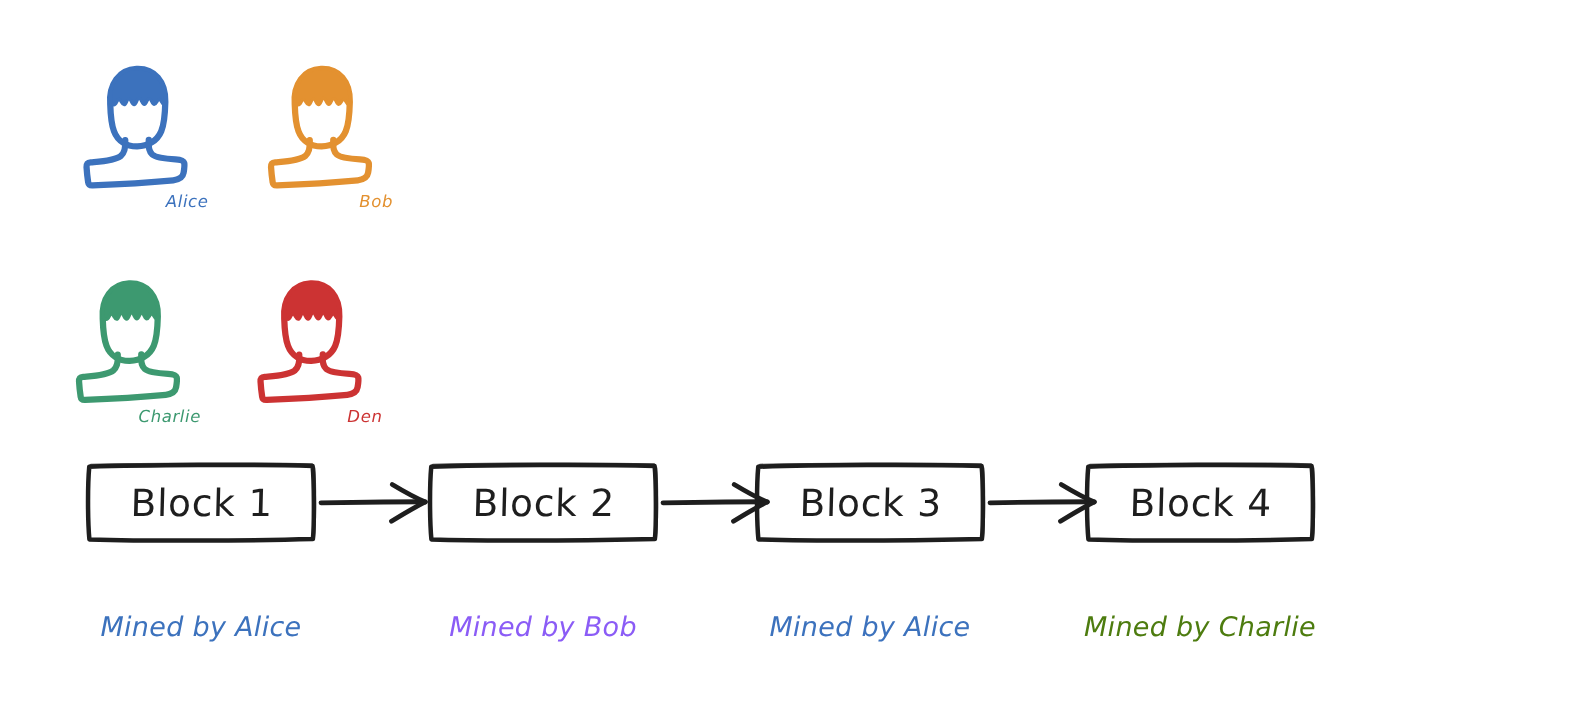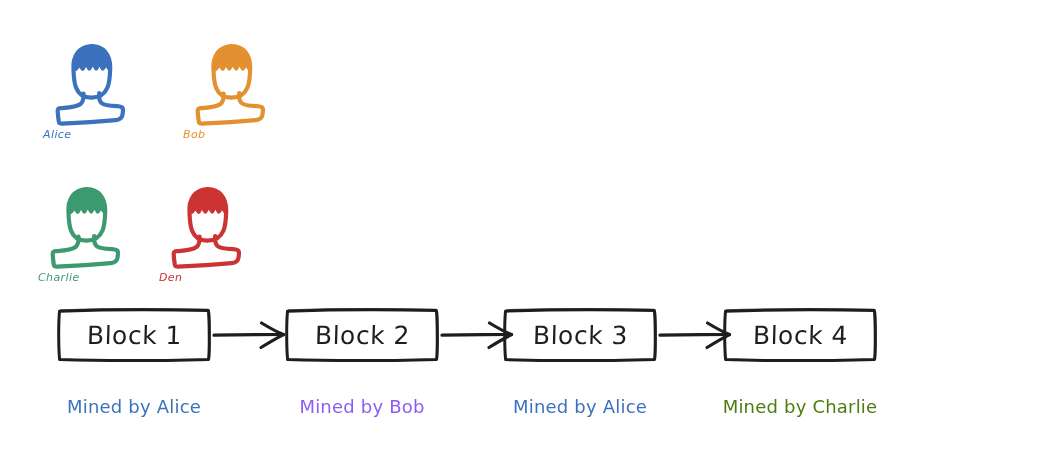--- a/index.html
+++ b/index.html
@@ -15,21 +15,21 @@
     width: 1046px;
     height: 476px;
     background: #ffffff;
     overflow: hidden;
   }
 
   
   .avatar {
     position: absolute;
     width: 96px;
-    text-align: left;
+    text-align: right;
   }
   .avatar-figure {
     display: block;
     margin: 0 auto;
   }
   .avatar-label {
     display: block;
     margin-top: 1px;
     font-family: "DejaVu Sans", sans-serif;
     font-size: 11px;
@@ -65,25 +65,26 @@
 
   .arrow {
     position: absolute;
     top: 318px;
     width: 78px;
     height: 34px;
   }
 
   .caption {
     position: absolute;
-    top: 396px;
+    top: 408px;
     width: 240px;
     text-align: center;
     font-family: "DejaVu Sans", sans-serif;
     font-size: 18px;
+    font-style: italic;
     letter-spacing: 0.2px;
     white-space: nowrap;
   }
 </style>
 </head>
 <body>
 
 <div id="canvas">
 
   <div id="participants-layer">
@@ -111,21 +112,21 @@
                C22.0 88.1 52.5 86.2 63.5 85.2
                C67.5 84.8 69.8 83.5 70.4 80.2
                C70.9 77.2 71.2 75.0 70.8 73.6
                C70.3 71.9 68.6 71.4 65.0 71.2
                C57.0 70.8 52.0 70.2 49.5 68.0
                C47.2 66.0 46.8 62.8 47.2 58.2"></path>
     </g>
   </svg>
         <span class="avatar-label" style="color: rgb(60, 114, 189);">Alice</span>
       </div>
-      <div class="avatar" style="left: 183px; top: 35px;">
+      <div class="avatar" style="left: 166px; top: 35px;">
   <svg class="avatar-figure" width="78" height="92" viewBox="0 0 78 92">
     <g fill="none" stroke="#e39130" stroke-width="4.2" stroke-linecap="round" stroke-linejoin="round">
 
       <path d="M21.5 34.5 C20.5 21 27.5 11.5 39 11 C51 10.5 58.5 19.5 58.2 33
                C58.0 42 57.6 47.5 55.5 52.5 C52.8 59 46.5 62.5 39.5 62.6
                C32.5 62.7 26.5 59.2 24.0 52.5 C22.2 47.8 21.7 41.5 21.5 34.5 Z"></path>
 
       <path d="M21.7 33.5 C20.6 20.5 27.5 11.2 39 10.8 C51 10.4 58.6 19.3 58.3 32.8
                C58.2 34.6 58.1 34.8 57.2 34.6 C55.8 34.3 55.4 31.2 54.2 31.1
                C52.9 31.0 52.3 34.6 50.8 34.6 C49.4 34.6 48.9 30.6 47.4 30.7

